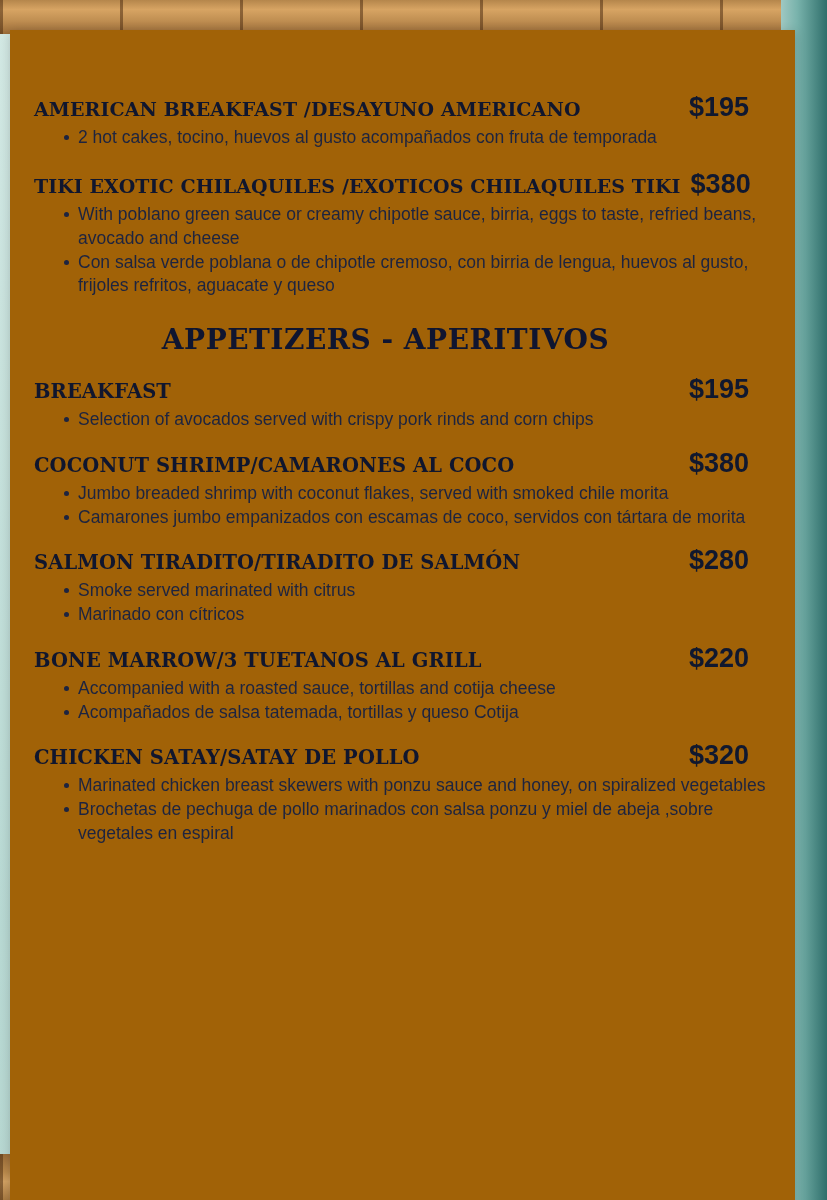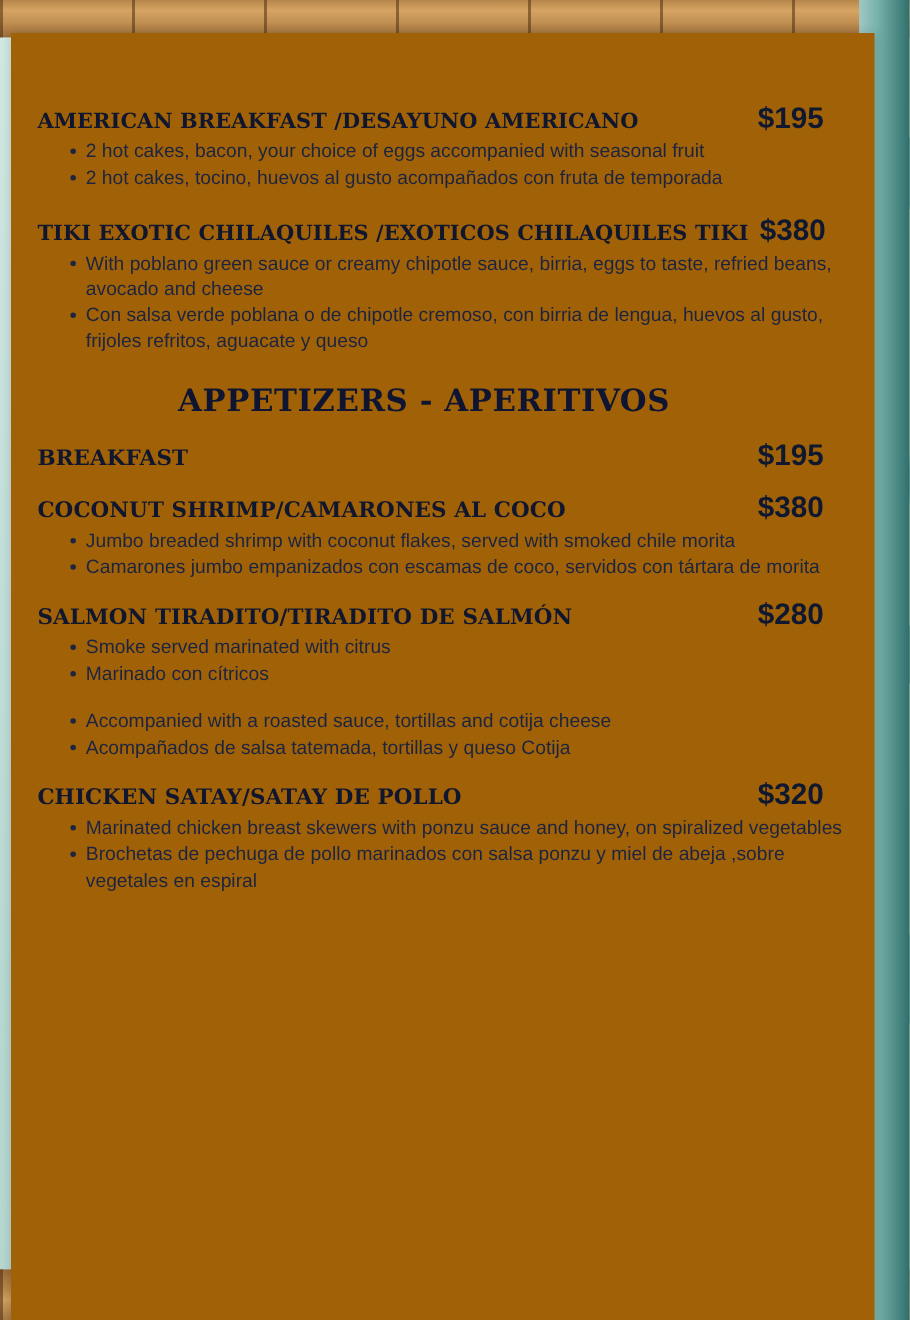--- a/index.html
+++ b/index.html
@@ -180,21 +180,20 @@
 
   <div class="menu-card">
     <div class="menu-inner">
 
       <div class="item group-first">
         <div class="item-head">
           <div class="item-name">AMERICAN BREAKFAST  /DESAYUNO AMERICANO</div>
           <div class="item-price">$195</div>
         </div>
         <ul class="desc">
-          <li>2 hot cakes, bacon, your choice of eggs accompanied with seasonal fruit</li>
           <li>2 hot cakes, tocino, huevos al gusto acompañados con fruta de temporada</li>
         </ul>
       </div>
 
       <div class="sp-14"></div>
 
       <div class="item group-first">
         <div class="item-head">
           <div class="item-name">TIKI EXOTIC CHILAQUILES /EXOTICOS CHILAQUILES TIKI</div>
           <div class="item-price">$380</div>
@@ -206,20 +205,21 @@
       </div>
 
       <div class="section-title">APPETIZERS - APERITIVOS</div>
 
       <div class="item">
         <div class="item-head">
           <div class="item-name">BREAKFAST</div>
           <div class="item-price">$195</div>
         </div>
         <ul class="desc">
+          <li>Selection of avocados served with crispy pork rinds and corn chips</li>
         </ul>
       </div>
 
       <div class="sp-10"></div>
 
       <div class="item">
         <div class="item-head">
           <div class="item-name">COCONUT SHRIMP/CAMARONES AL COCO</div>
           <div class="item-price">$380</div>
         </div>
@@ -238,20 +238,24 @@
         </div>
         <ul class="desc">
           <li>Smoke served marinated with citrus</li>
           <li>Marinado con cítricos</li>
         </ul>
       </div>
 
       <div class="sp-10"></div>
 
       <div class="item">
+        <div class="item-head">
+          <div class="item-name">BONE MARROW/3 TUETANOS AL GRILL</div>
+          <div class="item-price">$220</div>
+        </div>
         <ul class="desc">
           <li>Accompanied with a roasted sauce, tortillas and cotija cheese</li>
           <li>Acompañados de salsa tatemada, tortillas y queso Cotija</li>
         </ul>
       </div>
 
       <div class="sp-10"></div>
 
       <div class="item">
         <div class="item-head">

